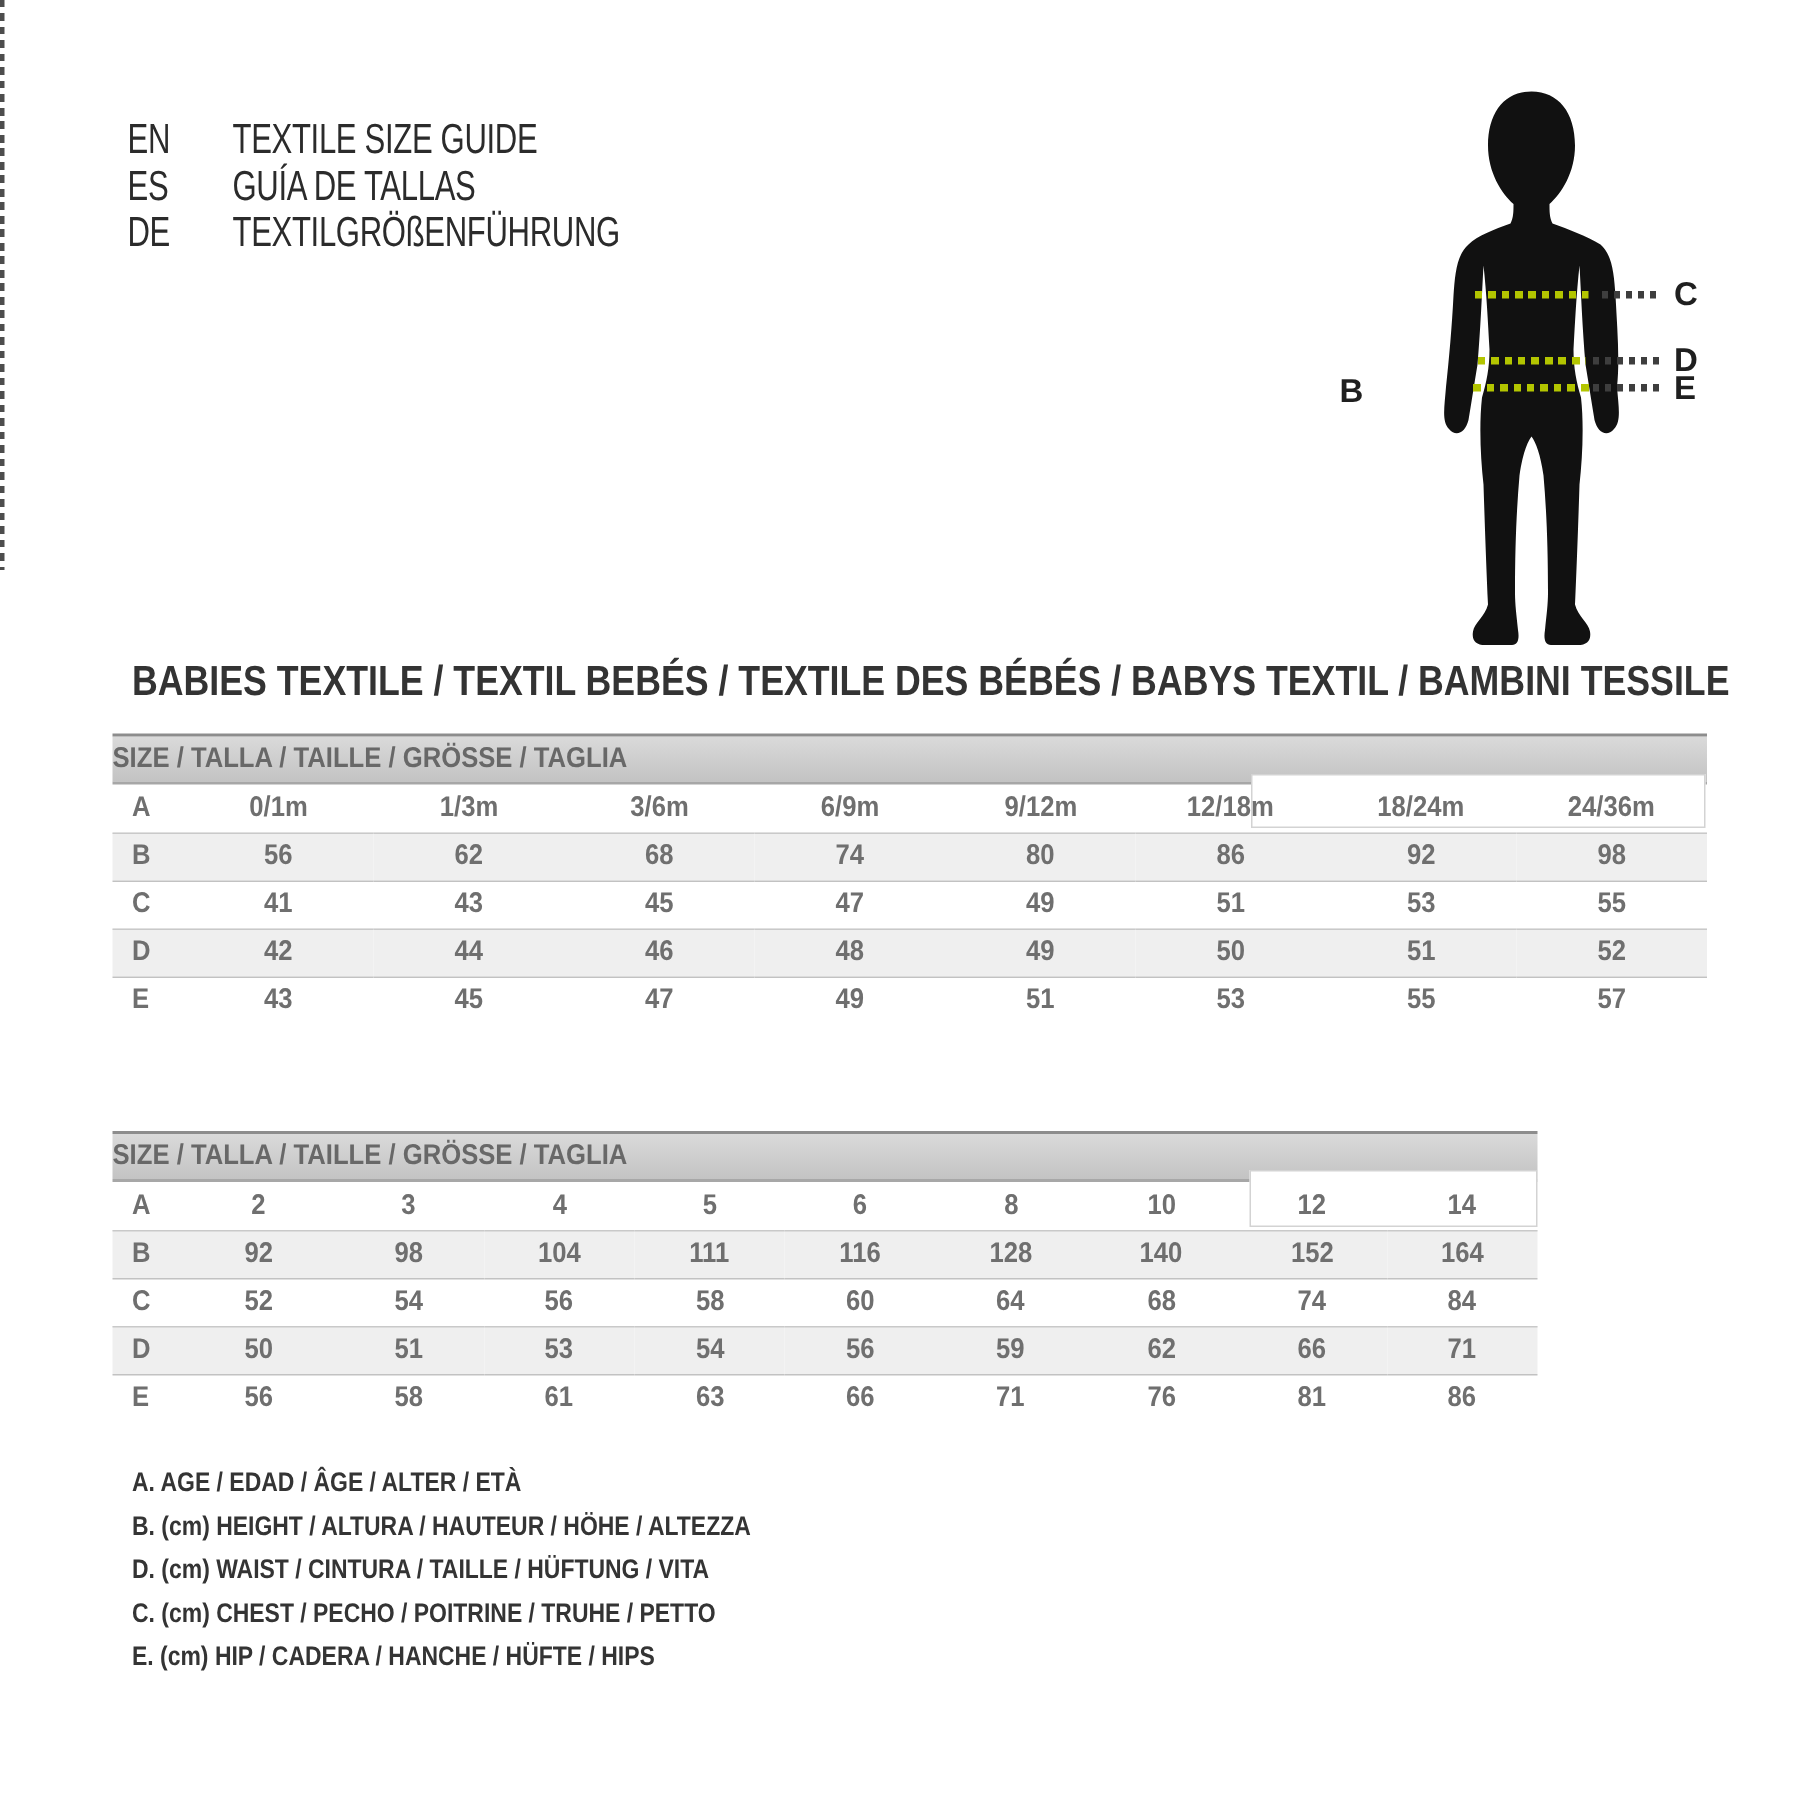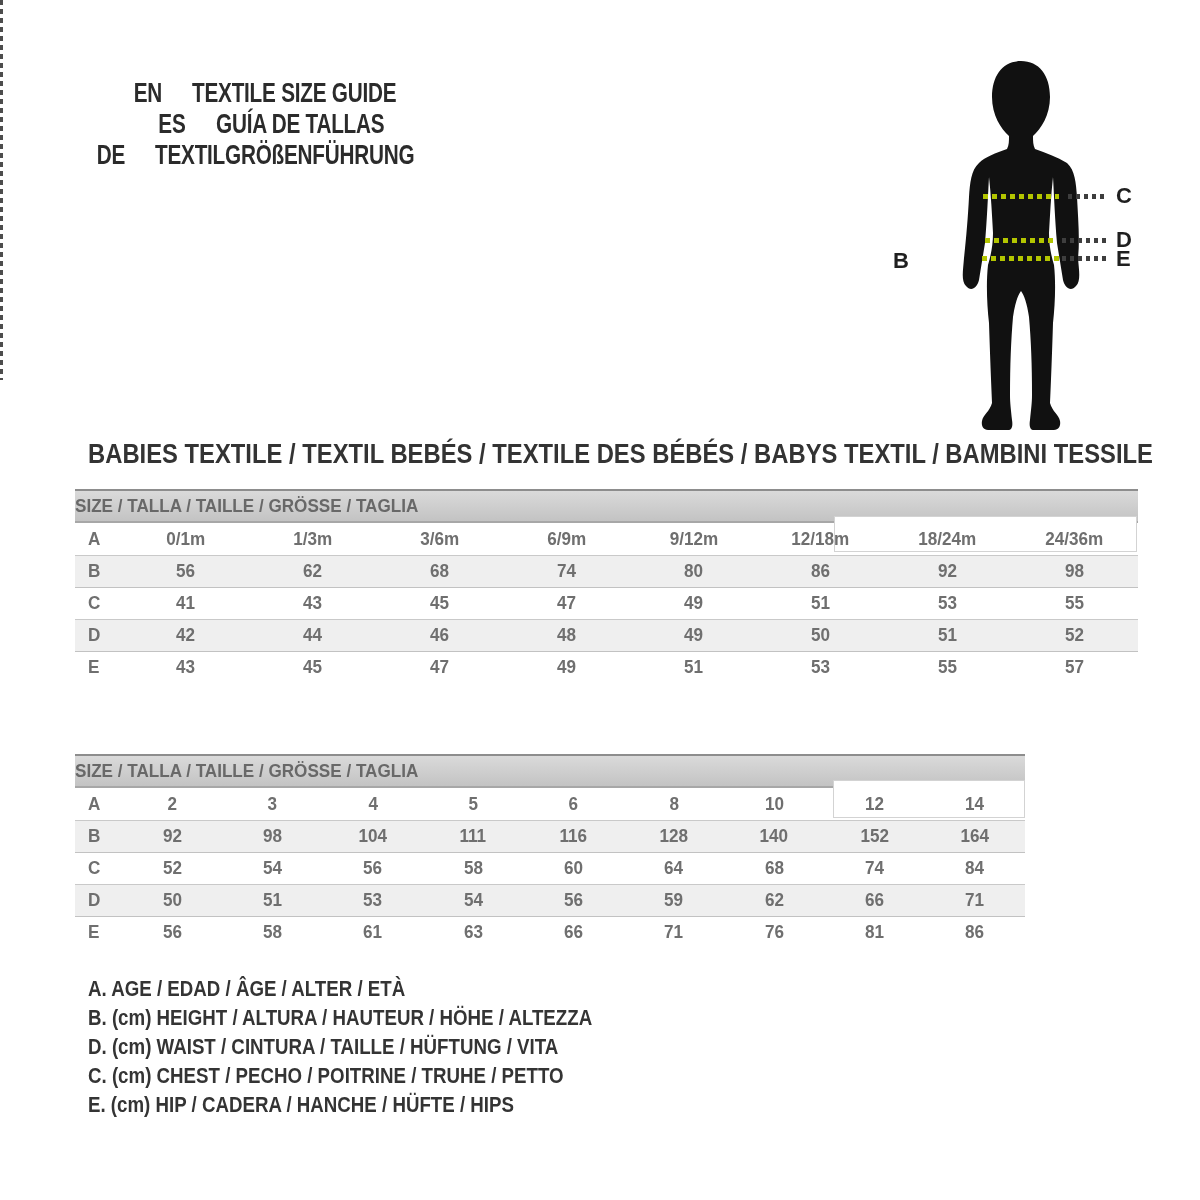--- a/index.html
+++ b/index.html
@@ -8,21 +8,21 @@
   .abs{position:absolute;}
   
   .t{display:inline-block;white-space:nowrap;position:relative;z-index:3;}
   .sx74{transform:scaleX(.74);transform-origin:0 50%;}
   .sx85{transform:scaleX(.85);transform-origin:0 50%;}
   .sx90l{transform:scaleX(.9);transform-origin:0 50%;}
   .sx90c{transform:scaleX(.9);transform-origin:50% 50%;}
 
   
   #language-guide{left:85px;top:77px;}
-  .lang-row{height:31px;line-height:31px;font-size:28px;font-weight:700;color:#2b2b2b;letter-spacing:-.3px;text-align:center;}
+  .lang-row{height:31px;line-height:31px;font-size:28px;font-weight:400;color:#2b2b2b;letter-spacing:-.3px;}
   .lang-code{width:70px;}
 
   
   .dotline{position:absolute;height:5px;z-index:1;}
   .dot-yellow{background:repeating-linear-gradient(90deg,var(--acc) 0 5px,transparent 5px 9px);}
   .dot-gray{background:repeating-linear-gradient(90deg,#3e3e3e 0 4px,transparent 4px 8px);}
   #b-line{left:921px;top:64px;width:3px;height:380px;
           background:repeating-linear-gradient(180deg,#4d4d4d 0 5px,transparent 5px 9px);}
   .fig-label{position:absolute;font-size:22px;font-weight:700;color:#1f1f1f;}
 
@@ -36,21 +36,21 @@
             line-height:30px;font-size:19px;font-weight:700;color:#686868;}
   table.sizes{width:100%;table-layout:fixed;border-collapse:collapse;}
   table.sizes tr{height:32px;}
   table.sizes td{padding:0;text-align:center;font-size:19px;font-weight:700;color:#6f6f6f;}
   table.sizes td.rowlabel{width:34px;text-align:left;padding-left:13px;}
   table.sizes tr.shade td{background:#efefef;border-top:1px solid #c9c9c9;border-bottom:1px solid #c2c2c2;}
   .hl-box{position:absolute;background:#fff;border:1px solid #d3d3d3;box-sizing:border-box;z-index:2;}
 
   
   #legend{left:88px;top:974px;}
-  .legend-row{height:29px;line-height:29px;font-size:22px;font-weight:700;color:#343434;}
+  .legend-row{height:29px;line-height:29px;font-size:18px;font-weight:700;color:#343434;}
 </style>
 </head>
 <body>
 
 <div id="canvas" style="--acc: #b3c500;">
 
   <div id="language-guide" class="abs">
       <div class="lang-row"><span class="t sx74 lang-code">EN</span><span class="t sx74">TEXTILE SIZE GUIDE</span></div>
       <div class="lang-row"><span class="t sx74 lang-code">ES</span><span class="t sx74">GUÍA DE TALLAS</span></div>
       <div class="lang-row"><span class="t sx74 lang-code">DE</span><span class="t sx74">TEXTILGRÖßENFÜHRUNG</span></div>

